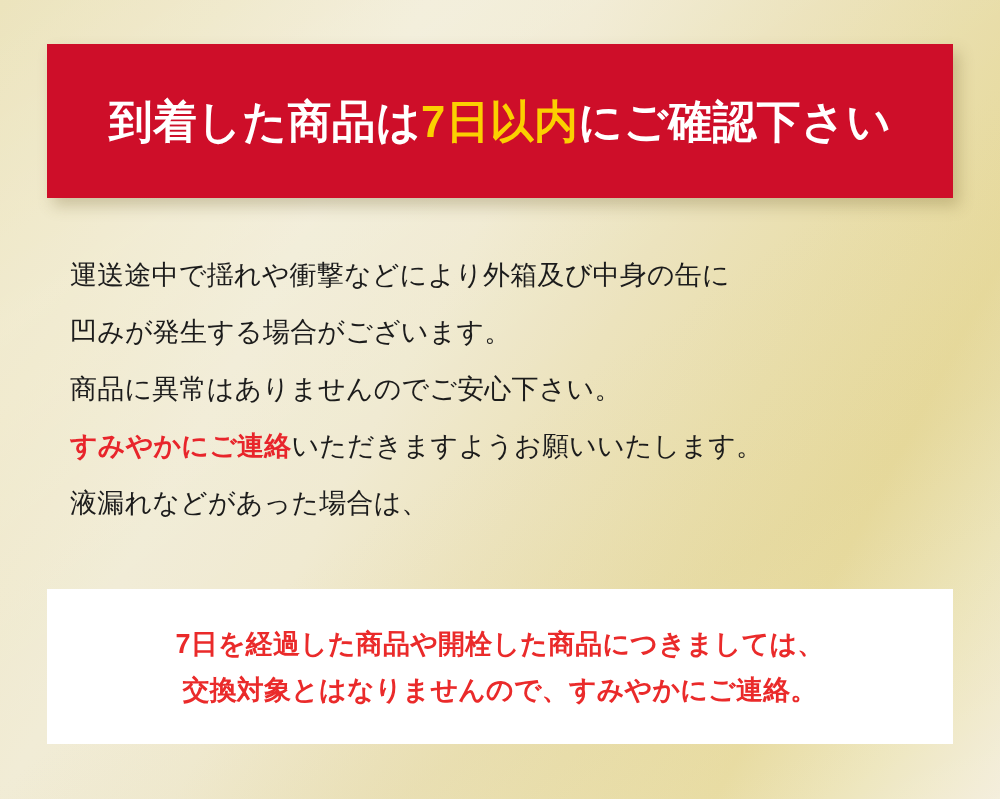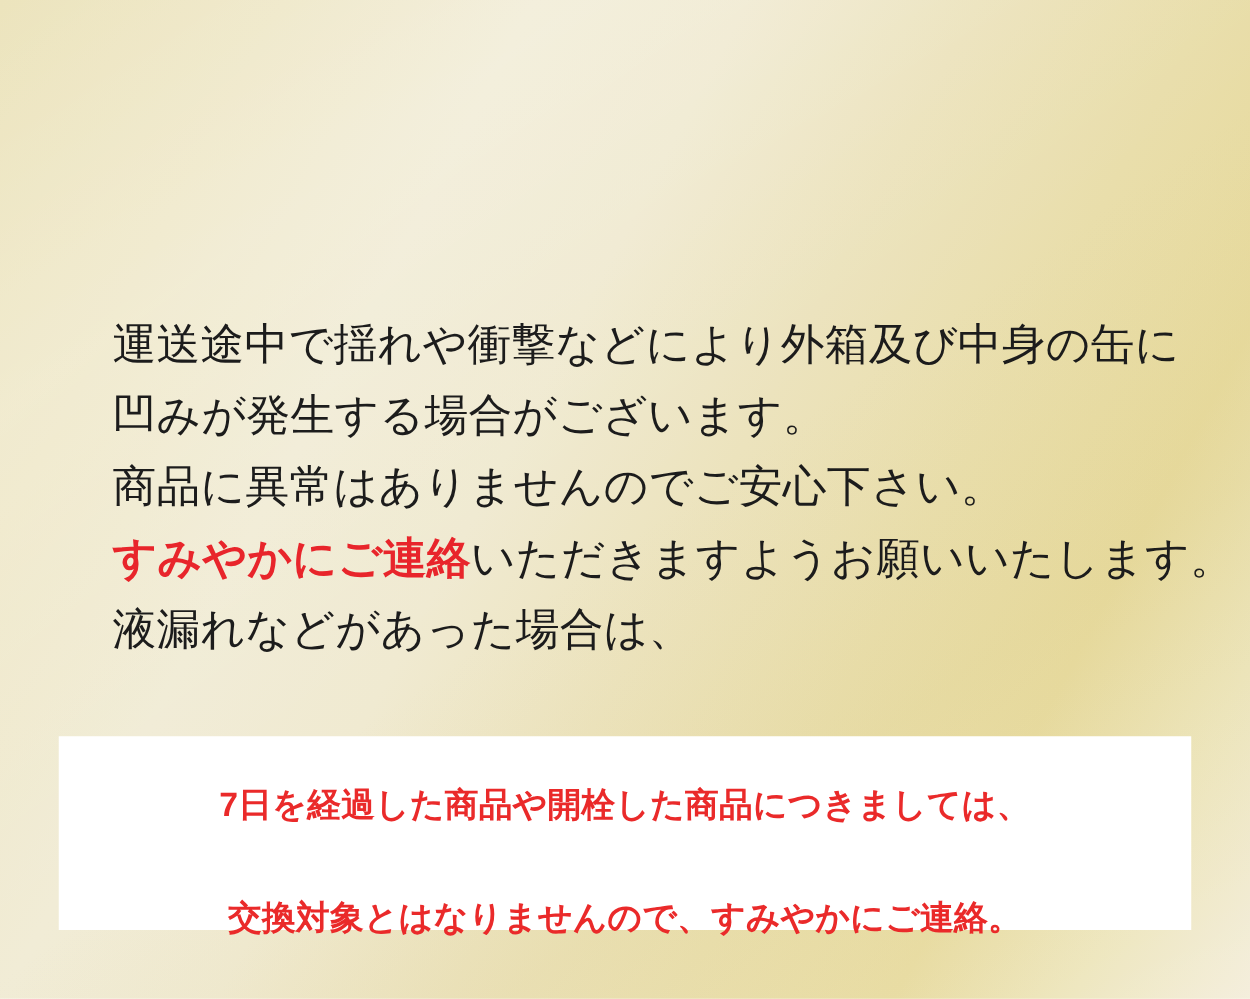--- a/index.html
+++ b/index.html
@@ -77,26 +77,25 @@
 
   
   .body-block {
     position: absolute;
     left: 70px;
     top: 247px;
     width: 880px;
     z-index: 2;
   }
   .body-line {
-    font-size: 35px;
+    font-size: 27px;
     line-height: 57px;
     color: #1c1c1c;
     letter-spacing: 0.2px;
     white-space: nowrap;
-    margin-left: 20px;
   }
   .body-line .red-strong {
     color: #e8252b;
     font-weight: 700;
   }
 
   
   .notice-box {
     position: absolute;
     left: 47px;
@@ -110,28 +109,30 @@
     justify-content: center;
     z-index: 2;
   }
   .notice-line {
     font-size: 27px;
     font-weight: 700;
     color: #ea2a2a;
     line-height: 46px;
     letter-spacing: 0.2px;
     white-space: nowrap;
-    margin-top: 44px;
   }
 </style>
 </head>
 <body>
 
 <div id="poster">
 
+  <div class="banner">
+    <div class="banner-text"><span>到着した商品は</span><span class="hl">7日以内</span><span>にご確認下さい</span></div>
+  </div>
 
   <div class="body-block">
     <div class="body-line">運送途中で揺れや衝撃などにより外箱及び中身の缶に</div>
     <div class="body-line">凹みが発生する場合がございます。</div>
     <div class="body-line">商品に異常はありませんのでご安心下さい。</div>
     <div class="body-line"><span class="red-strong">すみやかにご連絡</span><span>いただきますようお願いいたします。</span></div>
     <div class="body-line">液漏れなどがあった場合は、</div>
   </div>
 
   <div class="notice-box">

